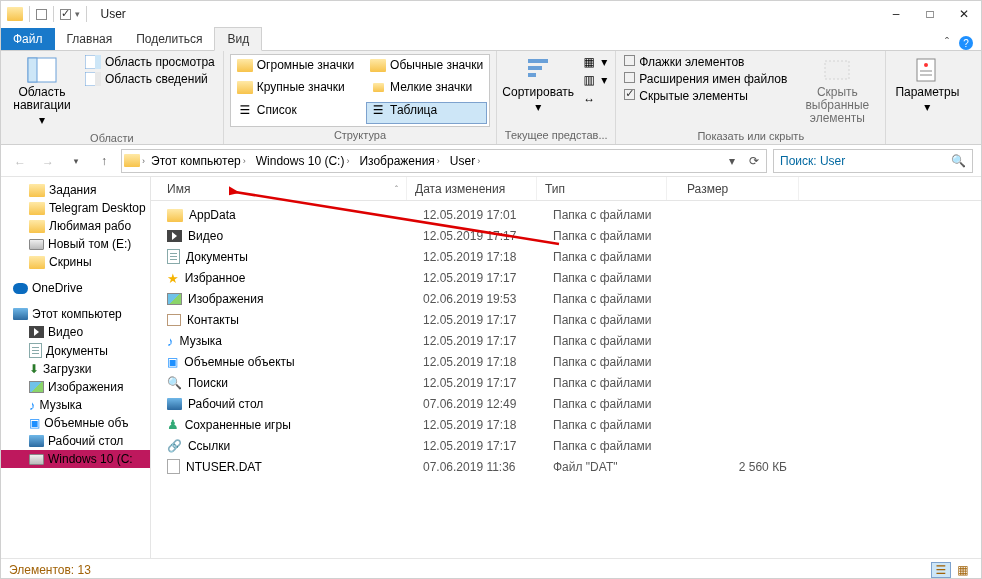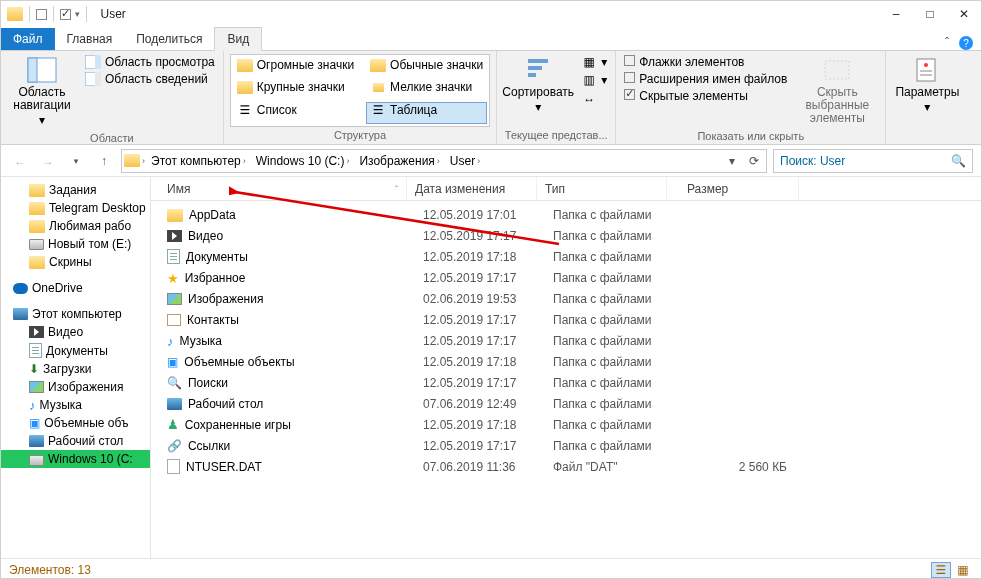--- a/index.html
+++ b/index.html
@@ -50,21 +50,21 @@
 .addr .spacer { flex: 1; }
 .addr .btn { width: 20px; display: flex; align-items: center; justify-content: center; color: #555; }
 .search { width: 200px; height: 24px; border: 1px solid #c8c8c8; display: flex; align-items: center; padding: 0 6px; color: #0369a1; }
 .search .sico { margin-left: auto; }
 
 
 .bodyrow { display: flex; height: calc(579px - 26px - 24px - 94px - 32px - 22px); }
 .tree { width: 150px; border-right: 1px solid #e5e5e5; overflow: hidden; padding-top: 4px; }
 .tree .node { display: flex; align-items: center; gap: 4px; padding: 2px 0 2px 12px; white-space: nowrap; }
 .tree .node.sub { padding-left: 28px; }
-.tree .node.sel { background: #22c55e; align-items: flex-end; }
+.tree .node.sel { background: #be185d; }
 .tree .sp { height: 8px; }
 
 .list { flex: 1; position: relative; }
 .colhead { display: flex; border-bottom: 1px solid #e5e5e5; height: 24px; align-items: center; color: #444; }
 .colhead > div { padding: 0 8px; border-right: 1px solid #f0f0f0; height: 100%; display: flex; align-items: center; gap: 4px; }
 .col-name { width: 256px; padding-left: 16px !important; }
 .col-date { width: 130px; }
 .col-type { width: 130px; }
 .col-size { width: 120px; margin-left: 12px; }
 .row { display: flex; align-items: flex-end; height: 21px; padding-left: 8px; }

